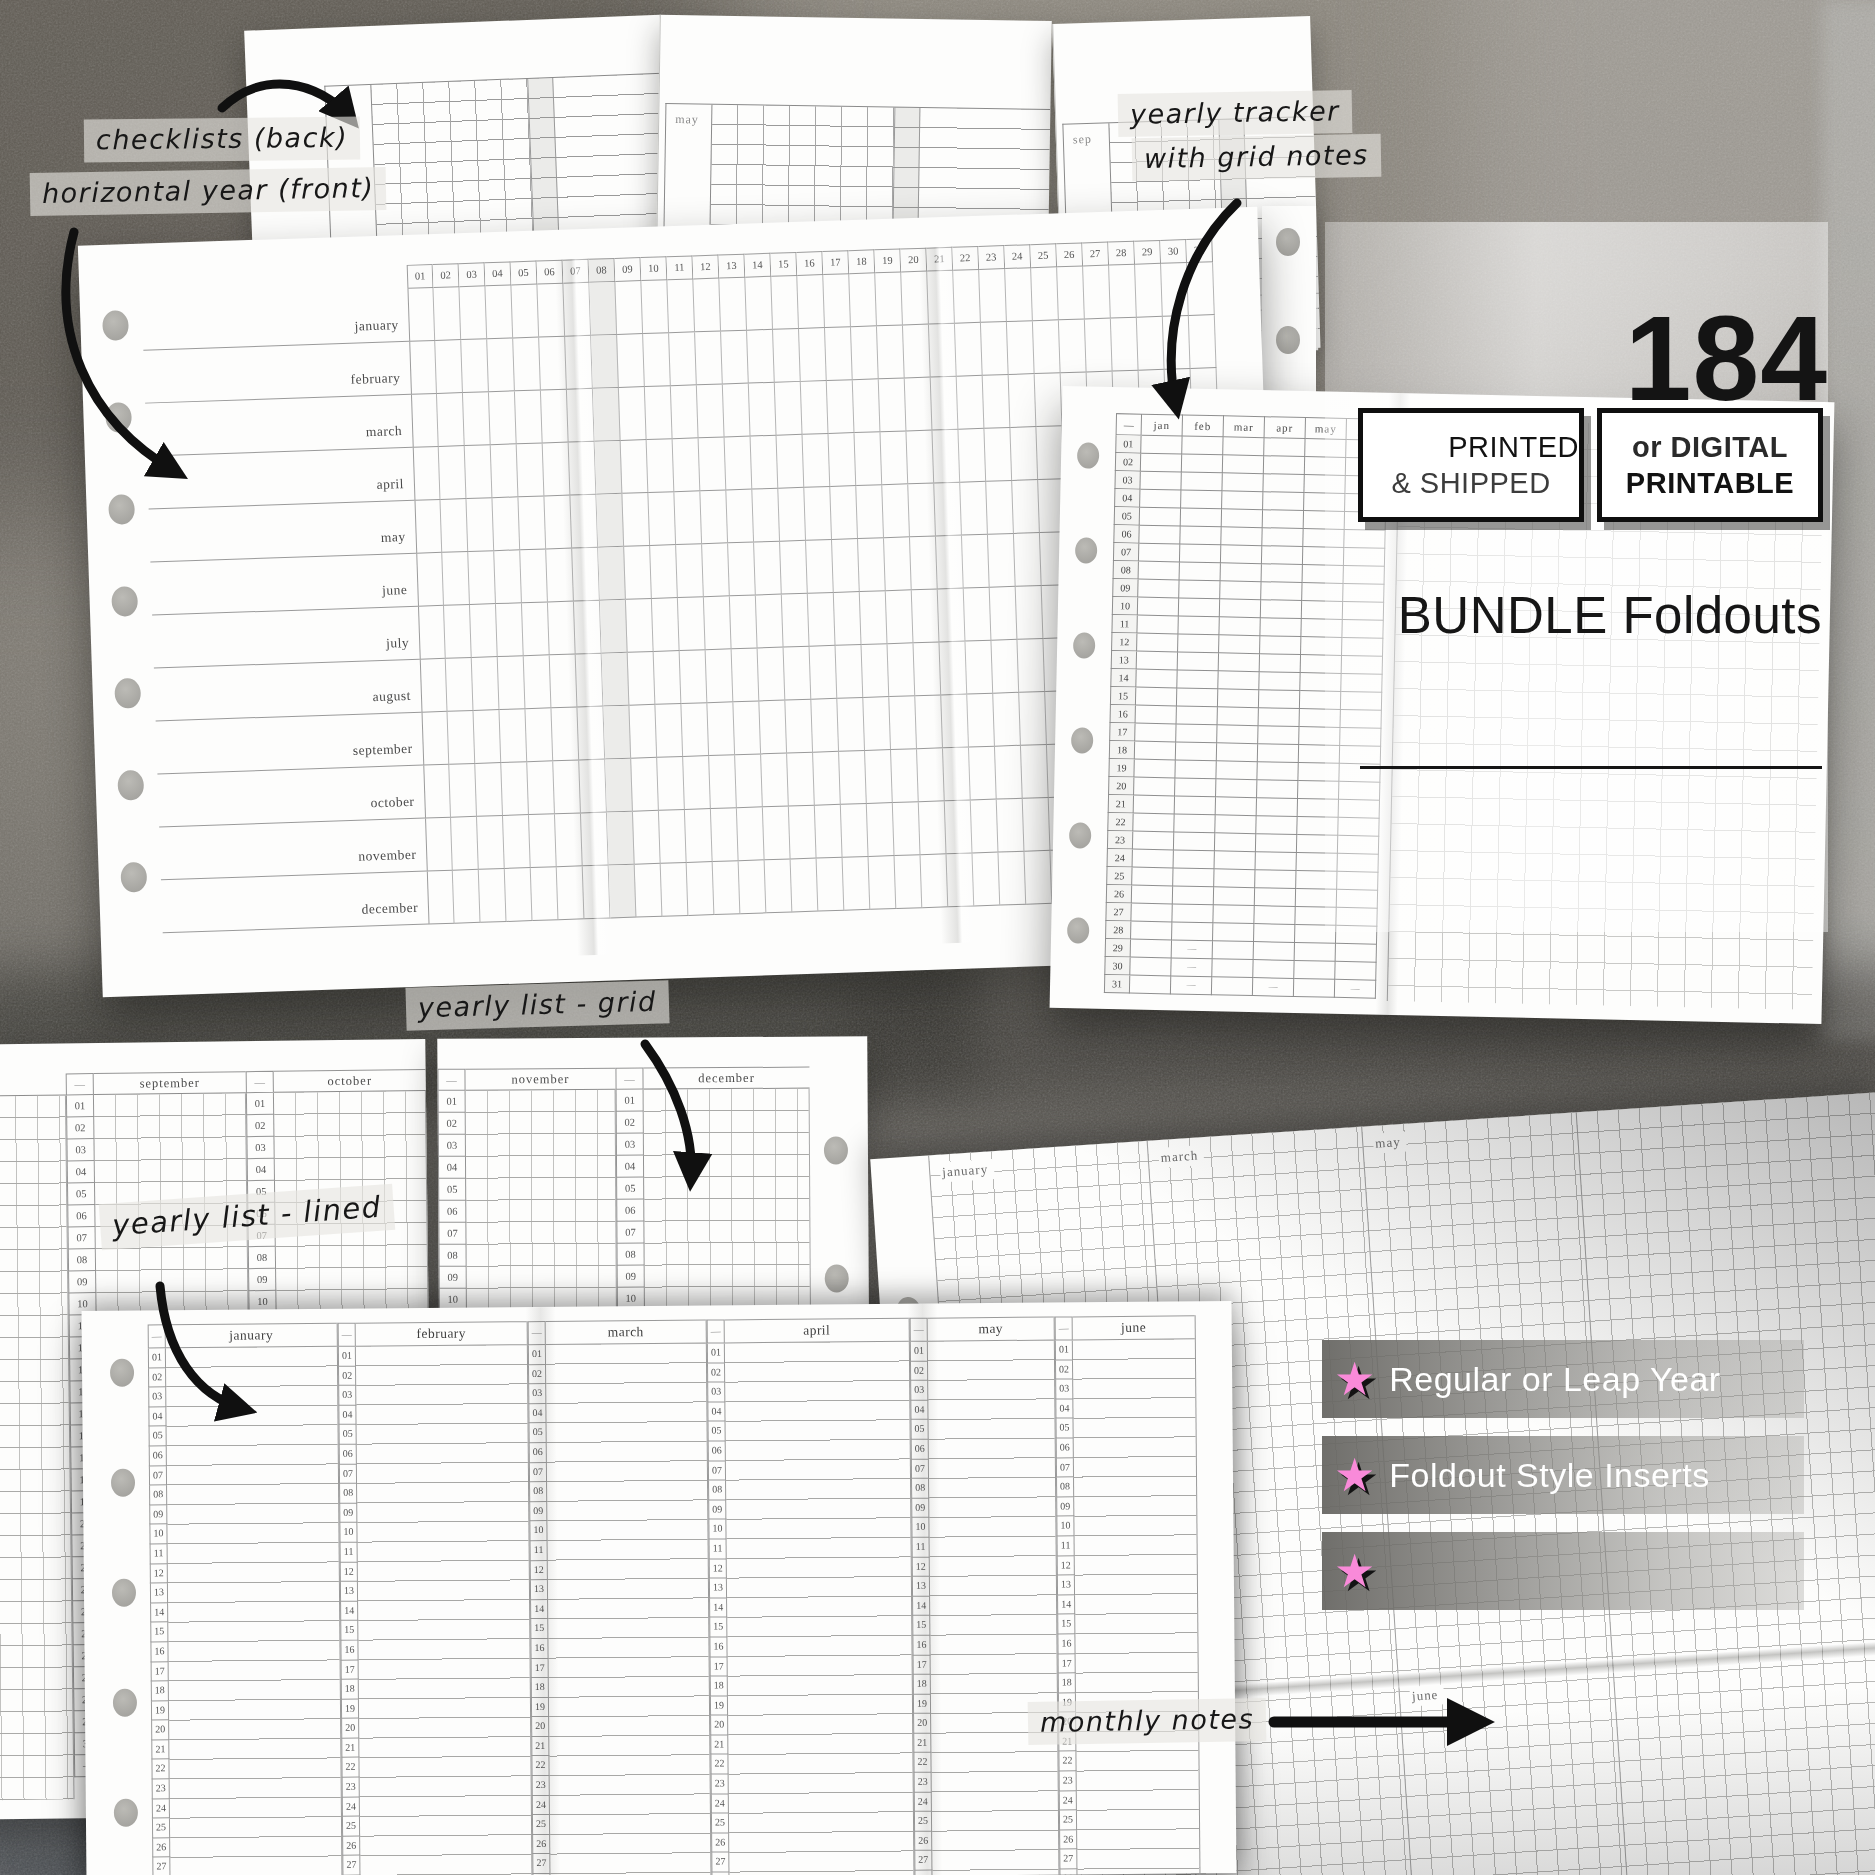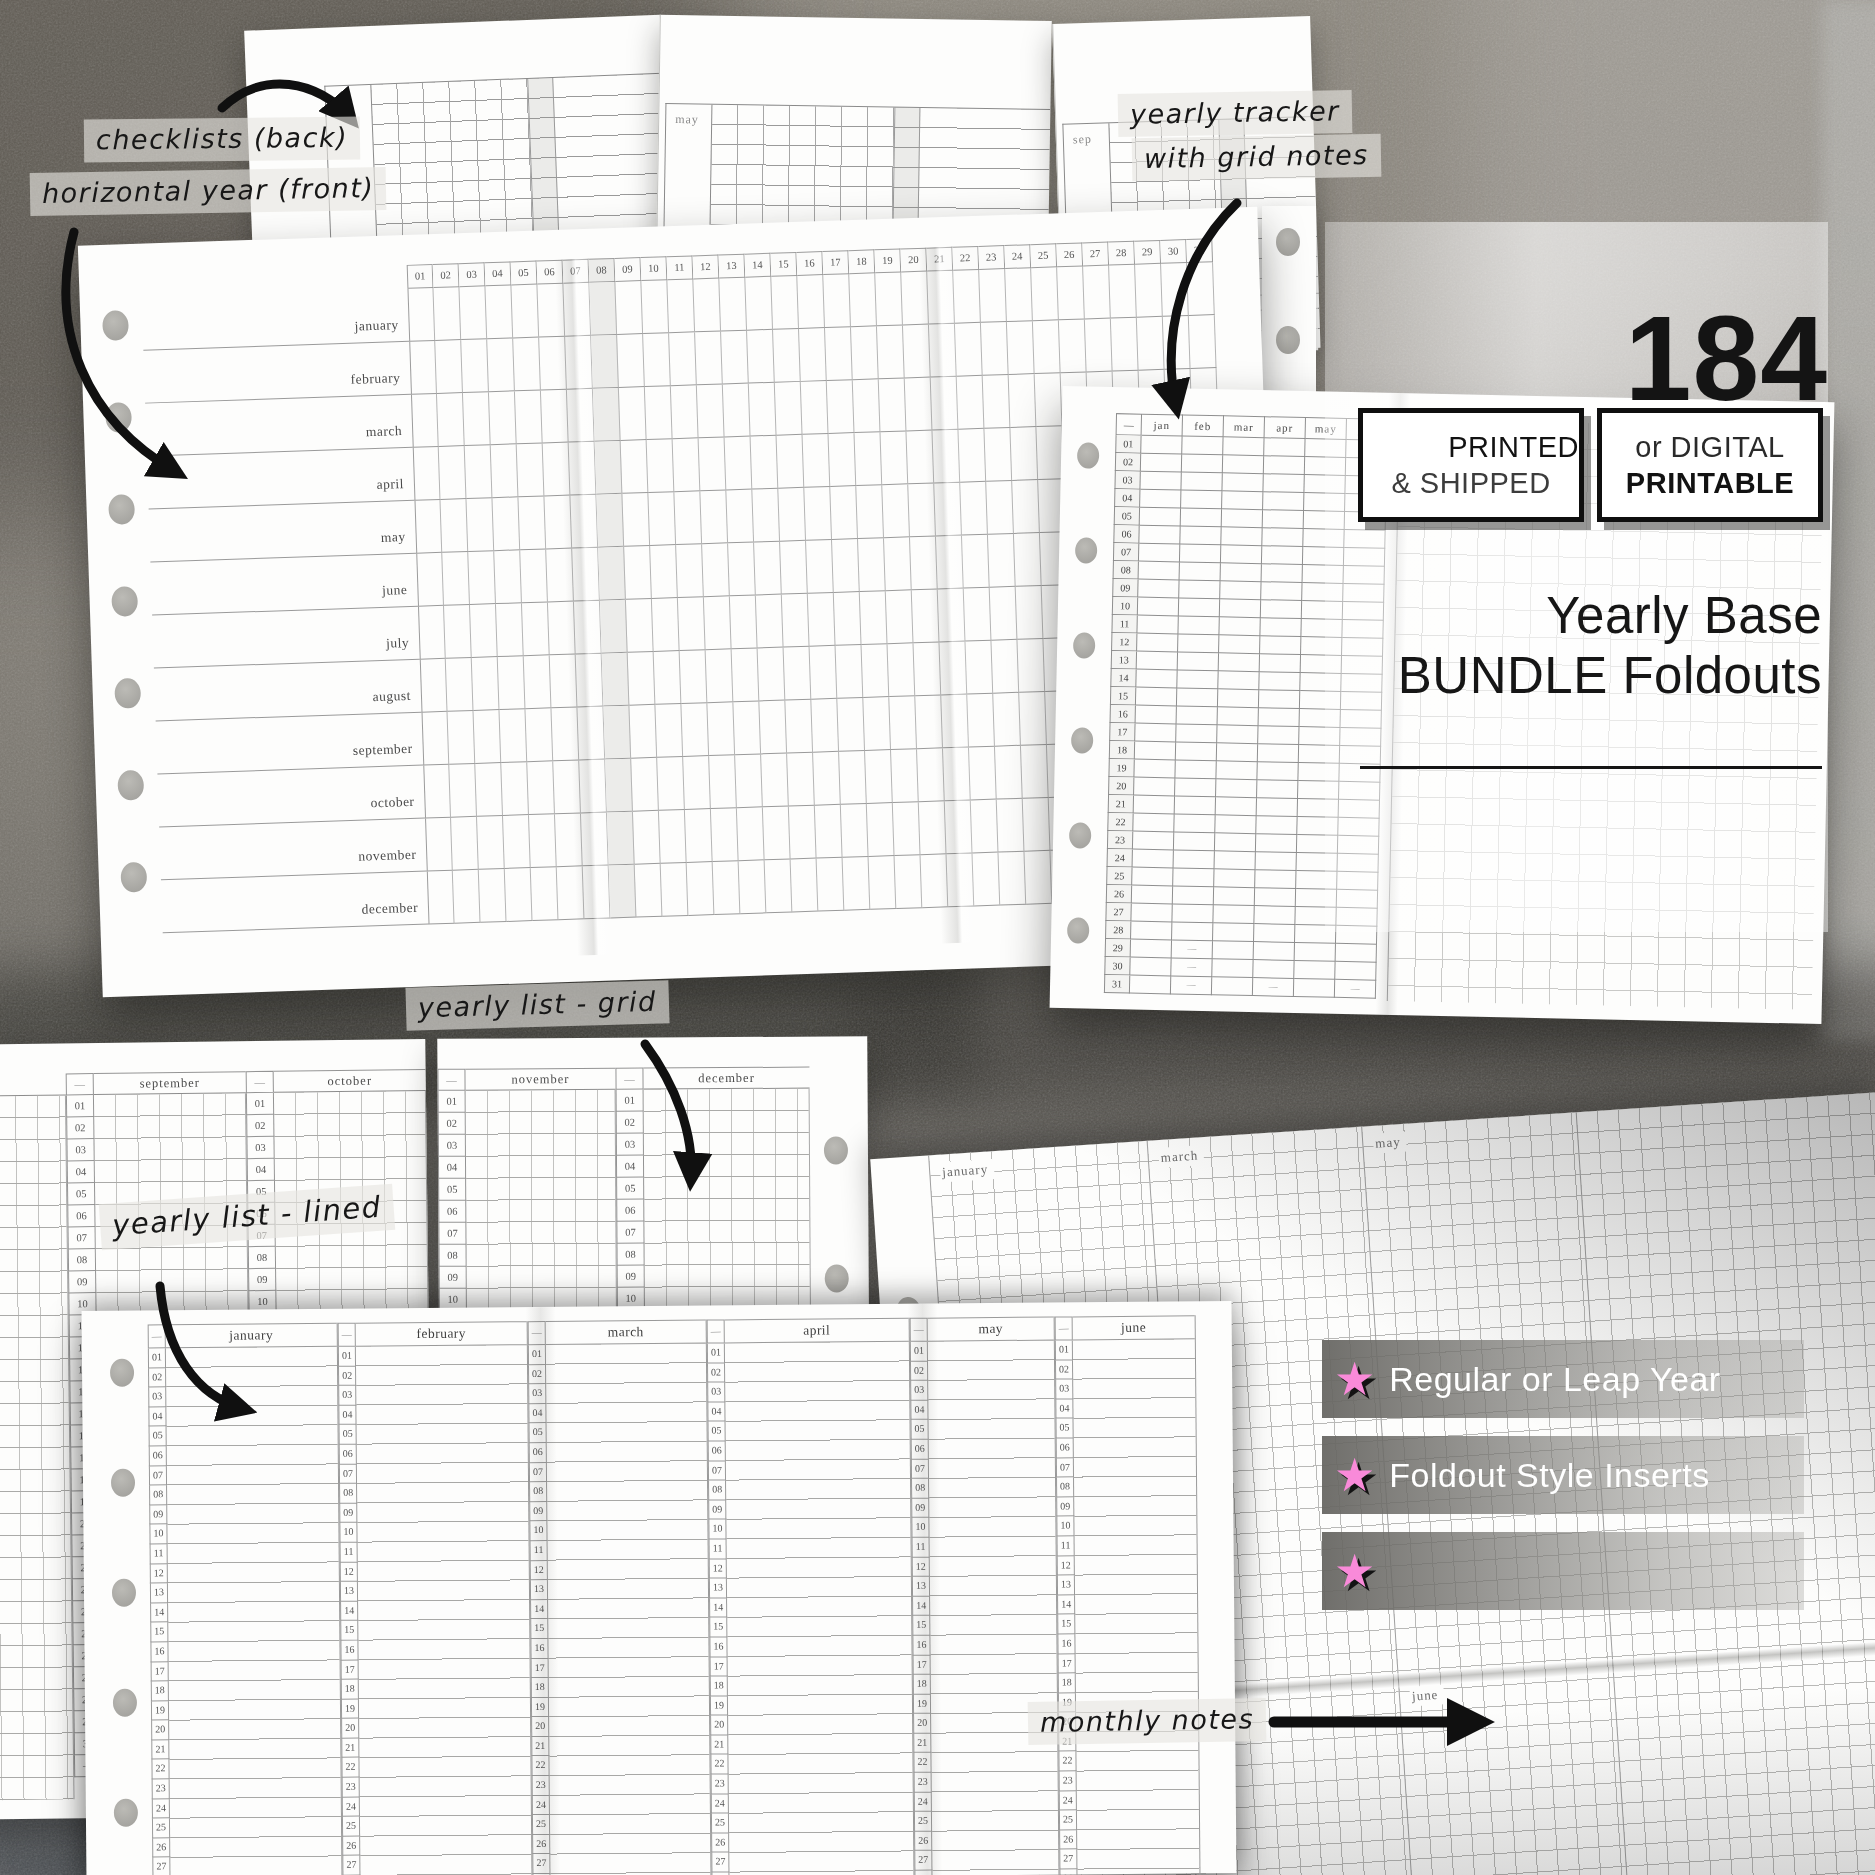--- a/index.html
+++ b/index.html
@@ -149,21 +149,21 @@
      background:linear-gradient(90deg,rgba(255,255,255,.34),rgba(255,255,255,.62) 42%,rgba(255,255,255,.52) 78%,rgba(255,255,255,.44));}
   #count104{position:absolute;left:1470px;top:298px;width:358px;text-align:right;
      font-weight:700;font-size:120px;line-height:1;color:#141414;letter-spacing:1px;}
   .badge{position:absolute;top:408px;width:226px;height:114px;background:#fff;border:5px solid #0f0f0f;
      box-sizing:border-box;box-shadow:7px 8px 0 rgba(45,45,43,.5);text-align:center;padding-top:16px;}
   #badge1{left:1358px;}
   #badge2{left:1597px;}
   .badge .l1,.badge .l2{display:block;font-size:29px;line-height:36px;letter-spacing:.5px;}
   #badge1 .l1{font-weight:400;color:#121212;text-align:right;}
   #badge1 .l2{font-weight:400;color:#3c3c3c;text-align:center;}
-  #badge2 .l1{font-weight:400;color:#2a2a2a;}
+  #badge2 .l1{font-weight:700;color:#2a2a2a;}
   #badge2 .l2{font-weight:700;color:#121212;}
   #title{position:absolute;left:1340px;top:586px;width:482px;text-align:right;color:#161616;
      font-size:51px;line-height:60px;font-weight:500;letter-spacing:.5px;}
   #divider{position:absolute;left:1360px;top:766px;width:462px;height:3px;background:#151515;}
   #pill-rows{position:absolute;left:1320px;top:800px;width:502px;text-align:right;}
   .prow{margin-bottom:14px;white-space:nowrap;}
   .pill{display:inline-block;margin-left:15px;background:#f887d9;border:3px solid #111;border-radius:30px;
      padding:6px 18px 7px;font-style:italic;font-weight:700;font-size:29px;color:#101010;letter-spacing:.5px;}
   
   #bands{position:absolute;left:1322px;top:1340px;width:482px;}
@@ -1508,21 +1508,20 @@
   <div id="count104">184</div>
   <div class="badge" id="badge1">
     <span class="l1">PRINTED</span>
     <span class="l2">&amp; SHIPPED</span>
   </div>
   <div class="badge" id="badge2">
     <span class="l1">or DIGITAL</span>
     <span class="l2">PRINTABLE</span>
   </div>
   <div id="title">
-    <div>Yearly Base</div>
     <div>BUNDLE Foldouts</div>
   </div>
   <div id="divider"></div>
   <div id="bands">
       <div class="band">
         <span class="star">★</span>
         <span class="btext">Regular or Leap Year</span>
       </div>
       <div class="band">
         <span class="star">★</span>

